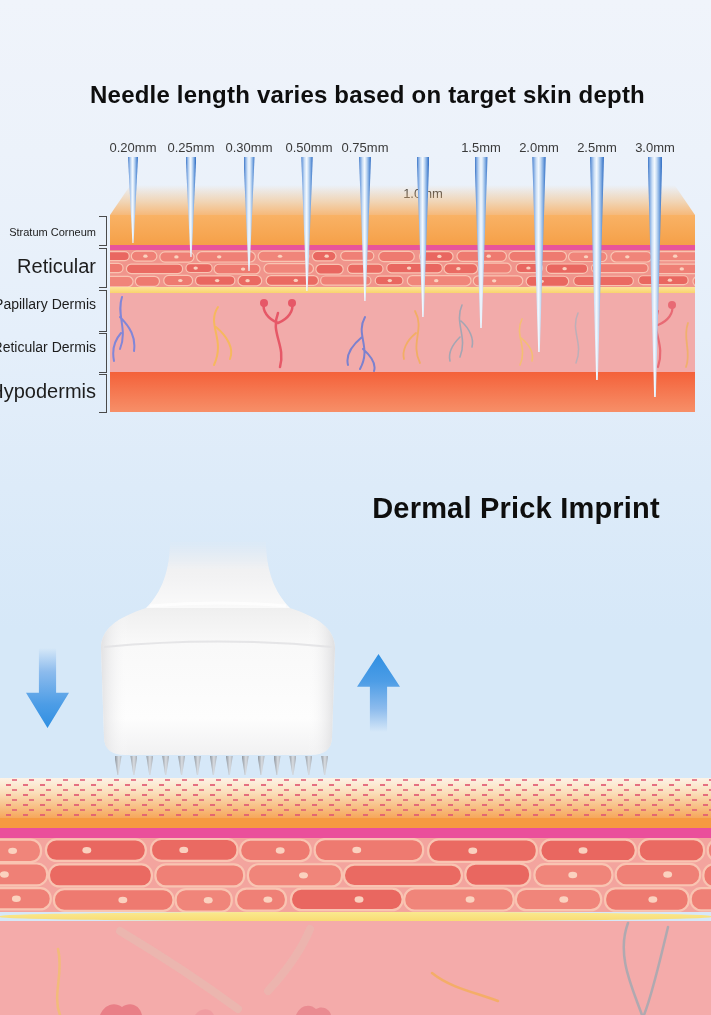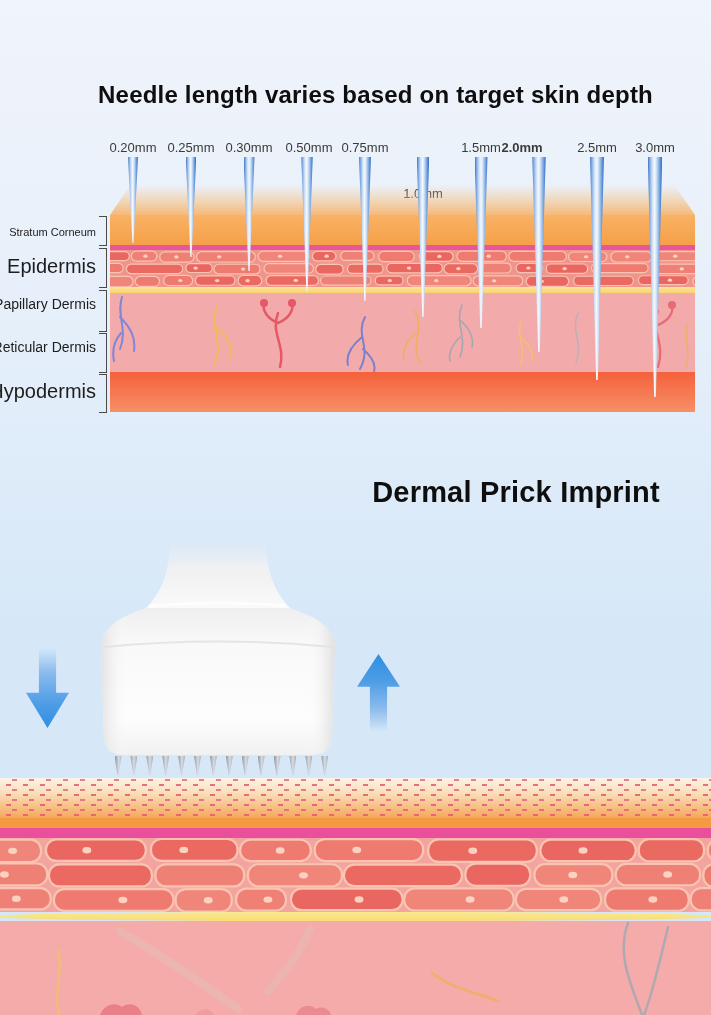--- a/index.html
+++ b/index.html
@@ -3,25 +3,25 @@
 <meta charset="utf-8">
 <style>
   html,body{margin:0;padding:0;}
   body{font-family:"Liberation Sans","DejaVu Sans",sans-serif;}
   .page{
     position:relative;width:711px;height:1015px;overflow:hidden;
     background:linear-gradient(180deg,#f0f4fb 0%,#ecf2fa 15%,#e5effa 33%,#ddebf9 48%,#d6e8f8 62%,#d6e8f8 78%);
   }
   
   .title1{
-    position:absolute;left:40px;top:81px;width:671px;text-align:center;
+    position:absolute;left:32px;top:81px;width:671px;text-align:center;
     font-size:24px;font-weight:bold;color:var(--title-text,#0e0e0e);letter-spacing:0.2px;
   }
   .title2{
-    position:absolute;left:348px;top:476px;width:336px;text-align:center;
+    position:absolute;left:348px;top:492px;width:336px;text-align:center;
     font-size:29px;font-weight:bold;color:var(--title-text,#0e0e0e);letter-spacing:0.2px;
   }
   
   .needle-label{
     position:absolute;top:140px;transform:translateX(-50%);
     font-size:13px;color:#3a3a3a;white-space:nowrap;
   }
   .needle{
     position:absolute;z-index:30;
     background:linear-gradient(90deg,#3a74c4 0%,#7fa9e2 12%,#ccdff5 30%,#f2f8fe 46%,#d6e6f7 58%,#86b0e4 78%,#3f79c9 95%);
@@ -96,21 +96,21 @@
       <span class="needle-label" style="left: 249px;">0.30mm</span>
       <div class="needle" style="left: 243.5px; top: 157px; width: 11px; height: 114px;"></div>
       <span class="needle-label" style="left: 309px;">0.50mm</span>
       <div class="needle" style="left: 301.25px; top: 157px; width: 11.5px; height: 134px;"></div>
       <span class="needle-label" style="left: 365px;">0.75mm</span>
       <div class="needle" style="left: 359px; top: 157px; width: 12px; height: 144px;"></div>
       <span class="needle-label" style="left: 423px; margin-top: 46px;">1.0mm</span>
       <div class="needle" style="left: 416.75px; top: 157px; width: 12.5px; height: 160px;"></div>
       <span class="needle-label" style="left: 481px;">1.5mm</span>
       <div class="needle" style="left: 474.5px; top: 157px; width: 13px; height: 171px;"></div>
-      <span class="needle-label" style="left: 522px; font-weight: bold;">2.0mm</span>
+      <span class="needle-label" style="left: 539px;">2.0mm</span>
       <div class="needle" style="left: 532.25px; top: 157px; width: 13.5px; height: 195px;"></div>
       <span class="needle-label" style="left: 597px;">2.5mm</span>
       <div class="needle" style="left: 590px; top: 157px; width: 14px; height: 223px;"></div>
       <span class="needle-label" style="left: 655px;">3.0mm</span>
       <div class="needle" style="left: 647.75px; top: 157px; width: 14.5px; height: 240px;"></div>
     </div>
 
   <div class="skin1">
     <div class="layer l-face"></div>
     <div class="layer l-corneum"></div>
@@ -211,21 +211,21 @@
           <path d="M562,12 m-4,0 a4,4 0 1,0 8,0 a4,4 0 1,0 -8,0" fill="#e86a74"></path>
           <path d="M578,30 C572,46 582,58 576,74" fill="none" stroke="#f0b066" stroke-width="1.8" stroke-linecap="round" opacity="0.9"></path>
         </svg>
     </div>
     <div class="layer l-hypo"></div>
   </div>
 
   <div id="skin-labels">
       <div class="skin-label" style="top: 232px; font-size: 11px;">Stratum Corneum</div>
       <div class="bracket" style="top: 216px; height: 28px;"></div>
-      <div class="skin-label" style="top: 266px; font-size: 20px;">Epidermis</div>
+      <div class="skin-label" style="top: 266px; font-size: 20px;">Reticular</div>
       <div class="bracket" style="top: 248px; height: 38px;"></div>
       <div class="skin-label" style="top: 304px; font-size: 14px;">Papillary Dermis</div>
       <div class="bracket" style="top: 290px; height: 40px;"></div>
       <div class="skin-label" style="top: 347px; font-size: 14px;">Reticular Dermis</div>
       <div class="bracket" style="top: 333px; height: 38px;"></div>
       <div class="skin-label" style="top: 391px; font-size: 20px;">Hypodermis</div>
       <div class="bracket" style="top: 374px; height: 37px;"></div>
     </div>
 
   <div class="title2">Dermal Prick Imprint</div>

